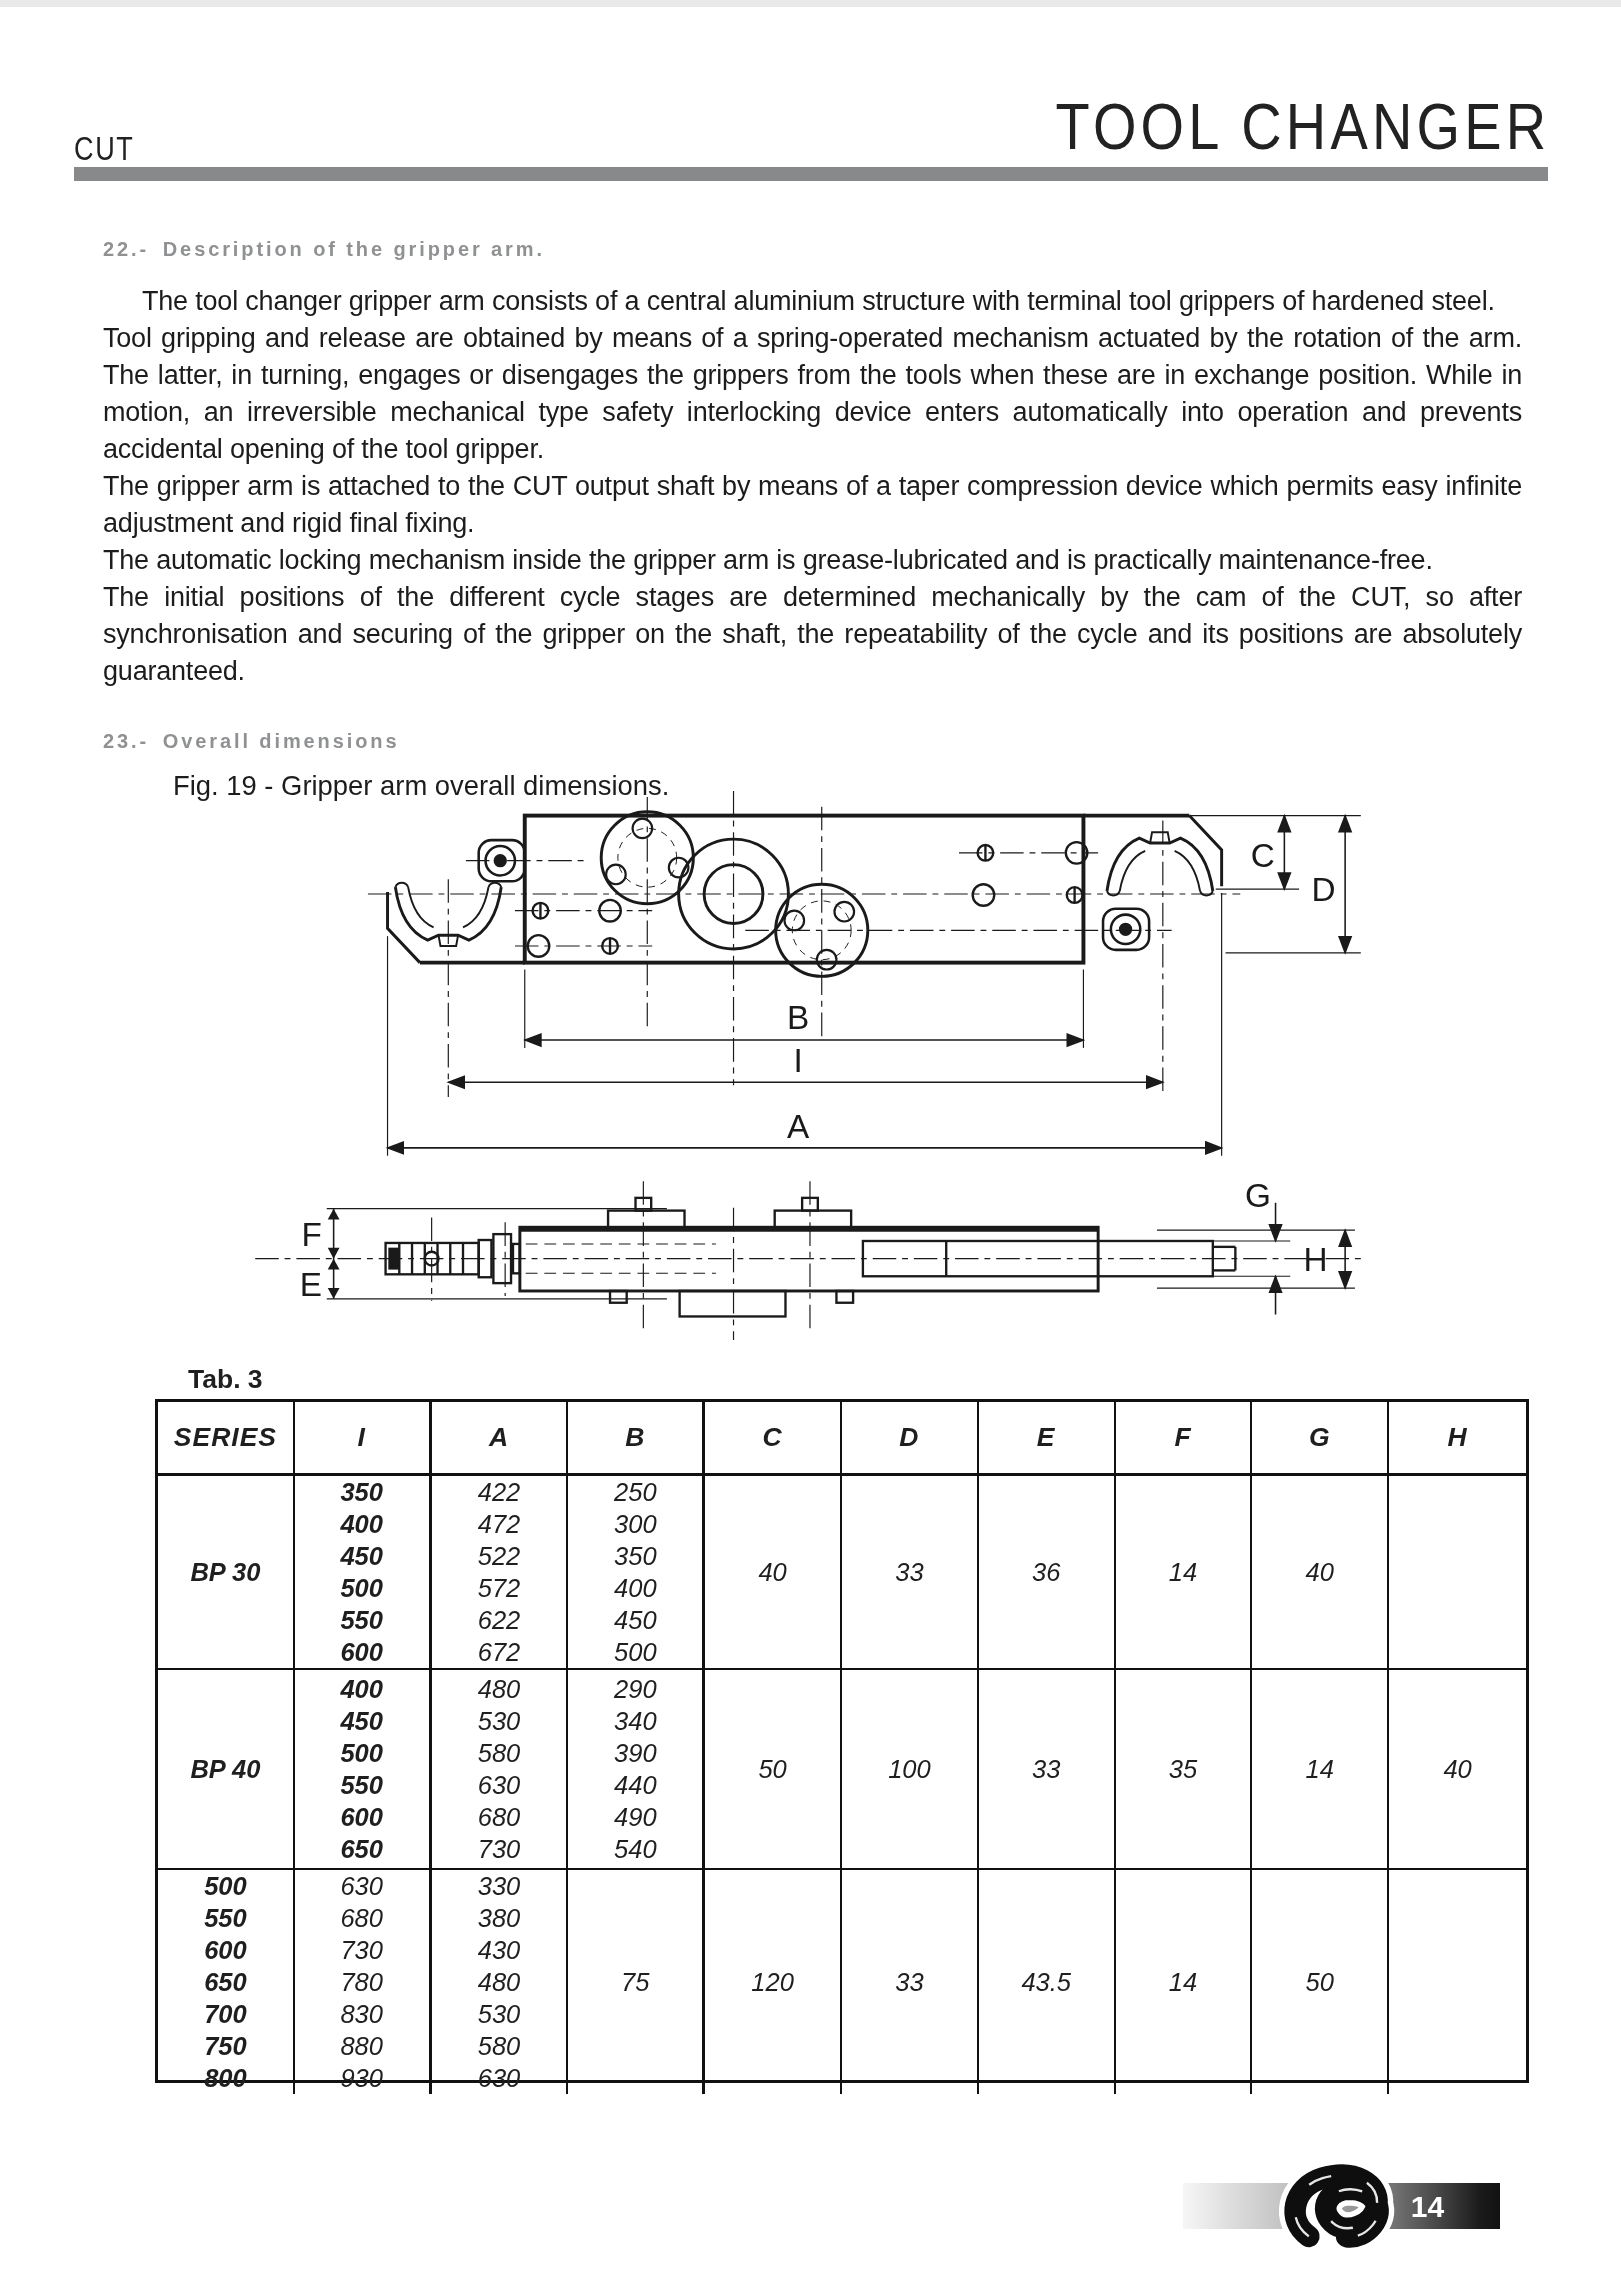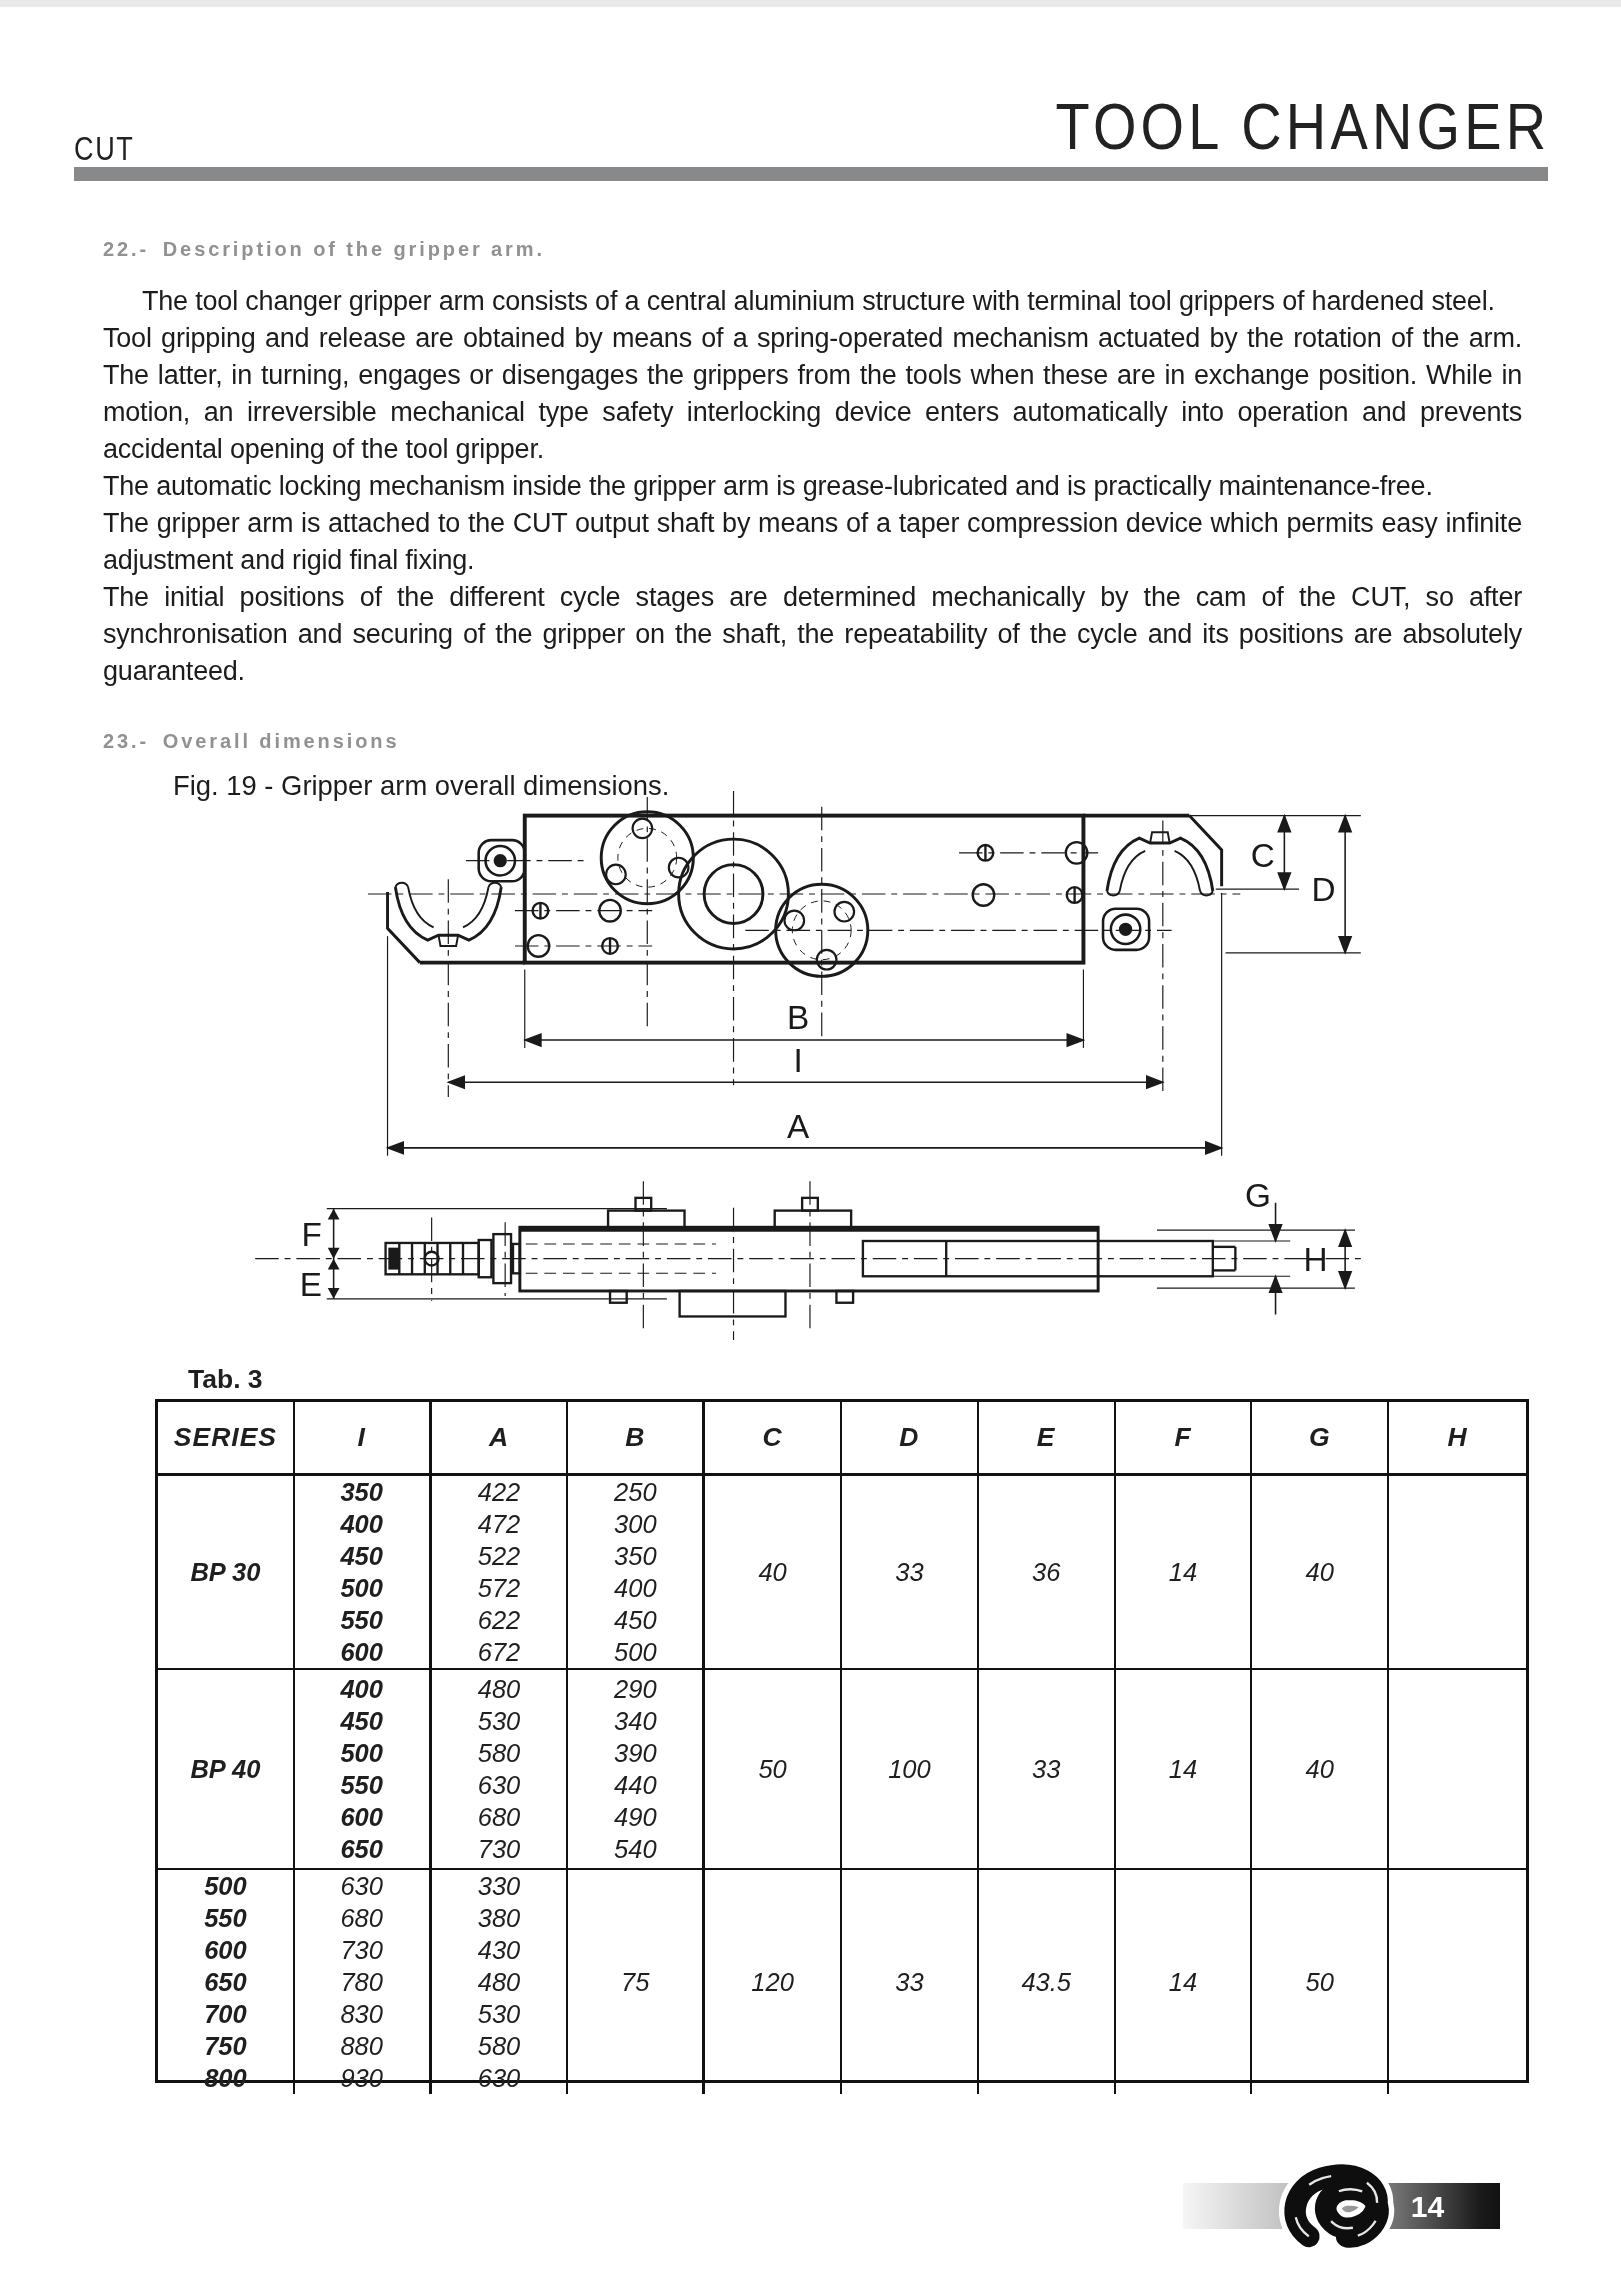--- a/index.html
+++ b/index.html
@@ -64,22 +64,22 @@
   <div class="brand">CUT</div>
   <div class="doctitle">TOOL CHANGER</div>
   <div class="rule"></div>
 
   <div class="sec" id="sec22">
     <span class="num">22.-</span><span>Description of the gripper arm.</span>
   </div>
   <div class="body-text">
     <p class="indent">The tool changer gripper arm consists of a central aluminium structure with terminal tool grippers of hardened steel.</p>
     <p>Tool gripping and release are obtained by means of a spring-operated mechanism actuated by the rotation of the arm. The latter, in turning, engages or disengages the grippers from the tools when these are in exchange position. While in motion, an irreversible mechanical type safety interlocking device enters automatically into operation and prevents accidental opening of the tool gripper.</p>
+    <p>The gripper arm is attached to the CUT output shaft by means of a taper compression device which permits easy infinite adjustment and rigid final fixing.</p>
     <p>The automatic locking mechanism inside the gripper arm is grease-lubricated and is practically maintenance-free.</p>
-    <p>The gripper arm is attached to the CUT output shaft by means of a taper compression device which permits easy infinite adjustment and rigid final fixing.</p>
     <p>The initial positions of the different cycle stages are determined mechanically by the cam of the CUT, so after synchronisation and securing of the gripper on the shaft, the repeatability of the cycle and its positions are absolutely guaranteed.</p>
   </div>
 
   <div class="sec" id="sec23">
     <span class="num">23.-</span><span>Overall dimensions</span>
   </div>
   <div class="figcap">Fig. 19 - Gripper arm overall dimensions.</div>
 
   <div class="figure">
     <svg width="1431" height="603" viewBox="0 0 1460 615">
@@ -328,20 +328,21 @@
 730</div>
       <div class="lines">290
 340
 390
 440
 490
 540</div>
       <div>50</div>
       <div>100</div>
       <div>33</div>
+      <div>35</div>
       <div>14</div>
       <div>40</div>
     </div>
     <div class="tr grp g50">
       <div class="lines boldcell">500
 550
 600
 650
 700
 750

